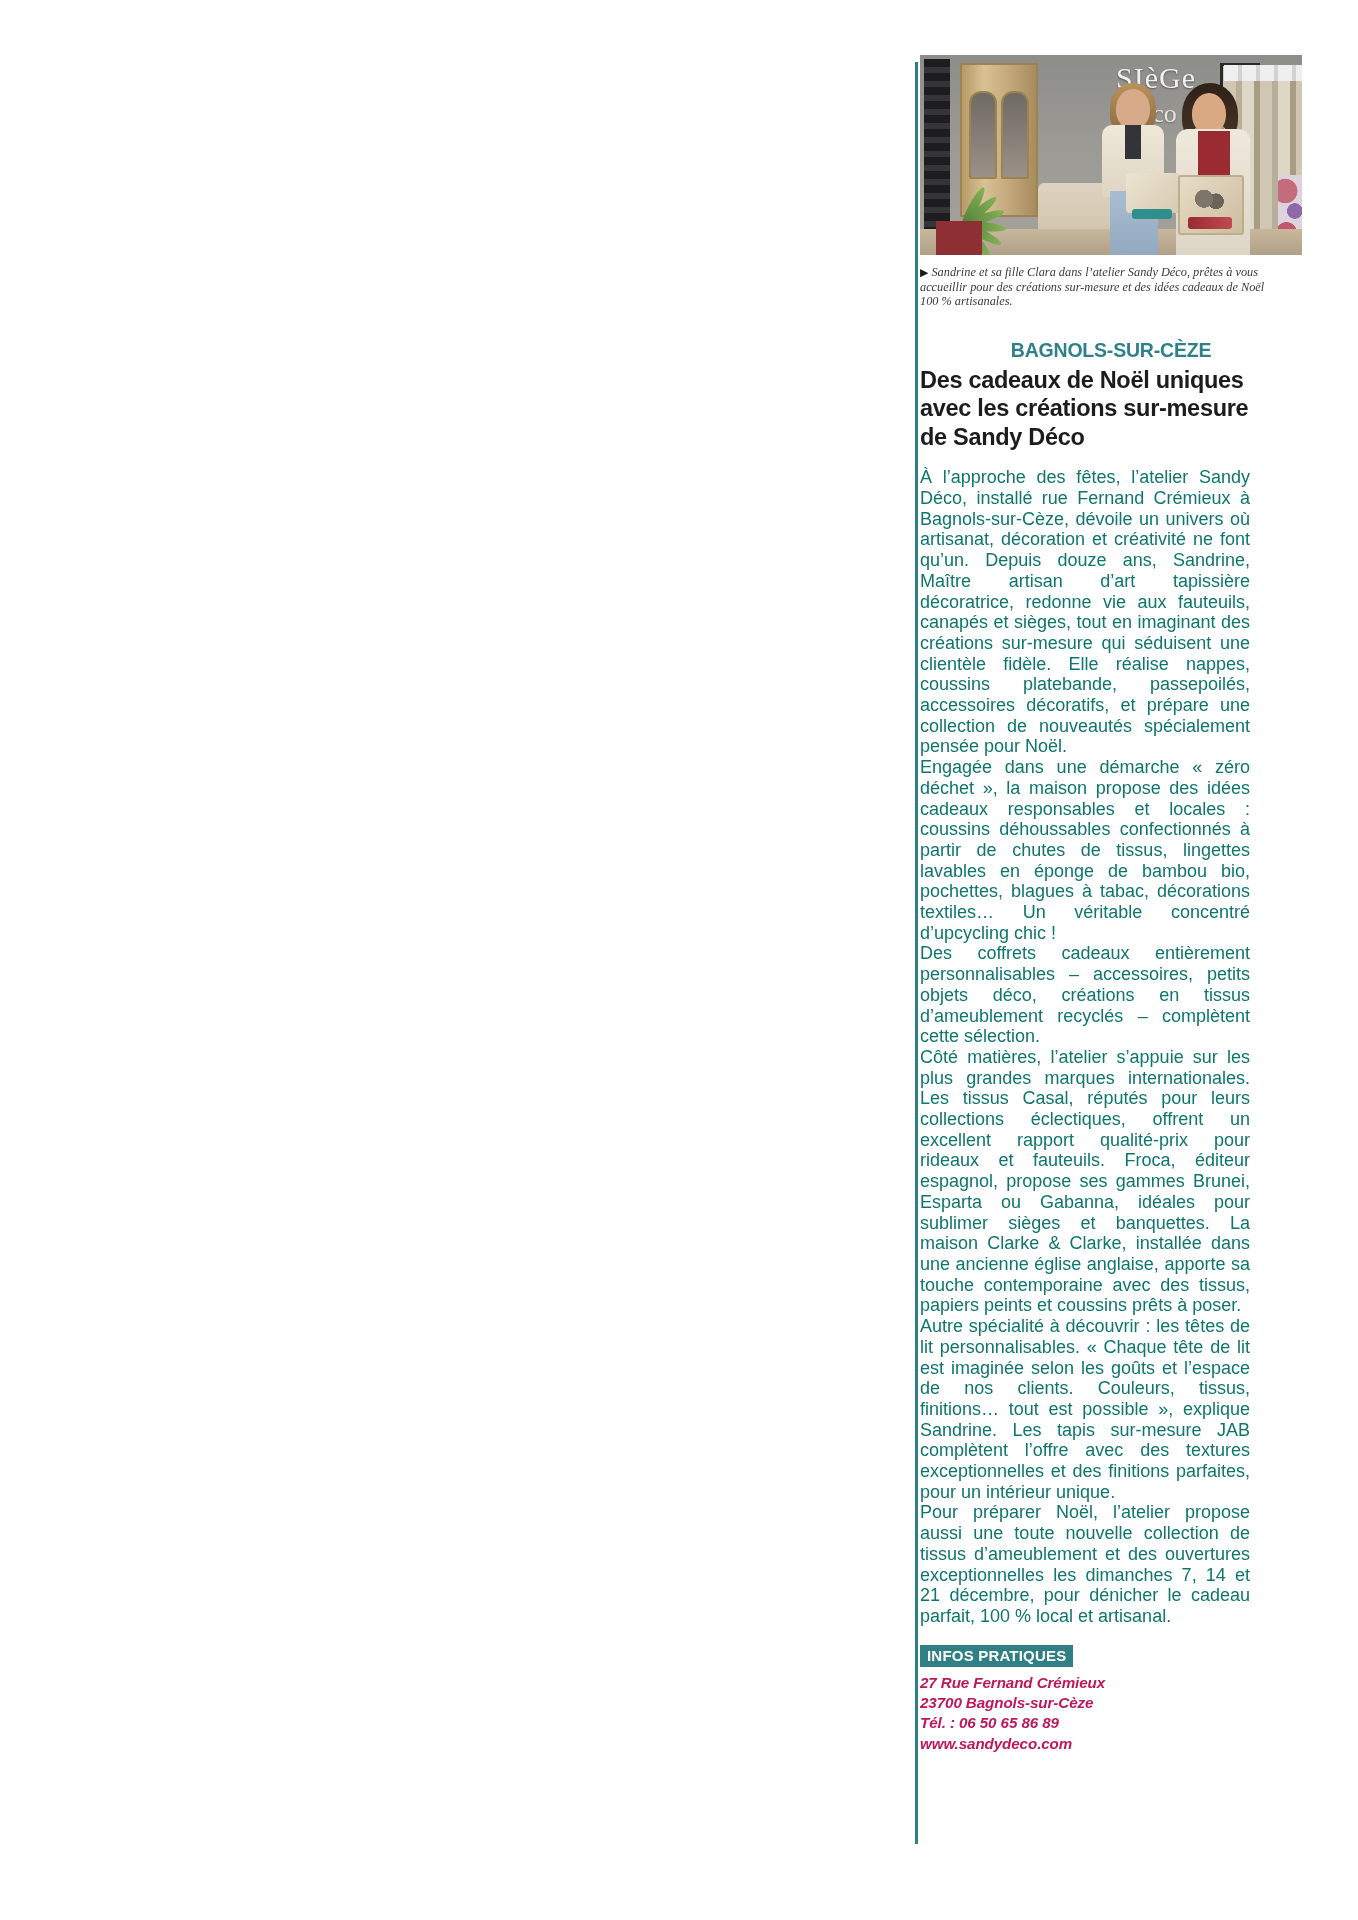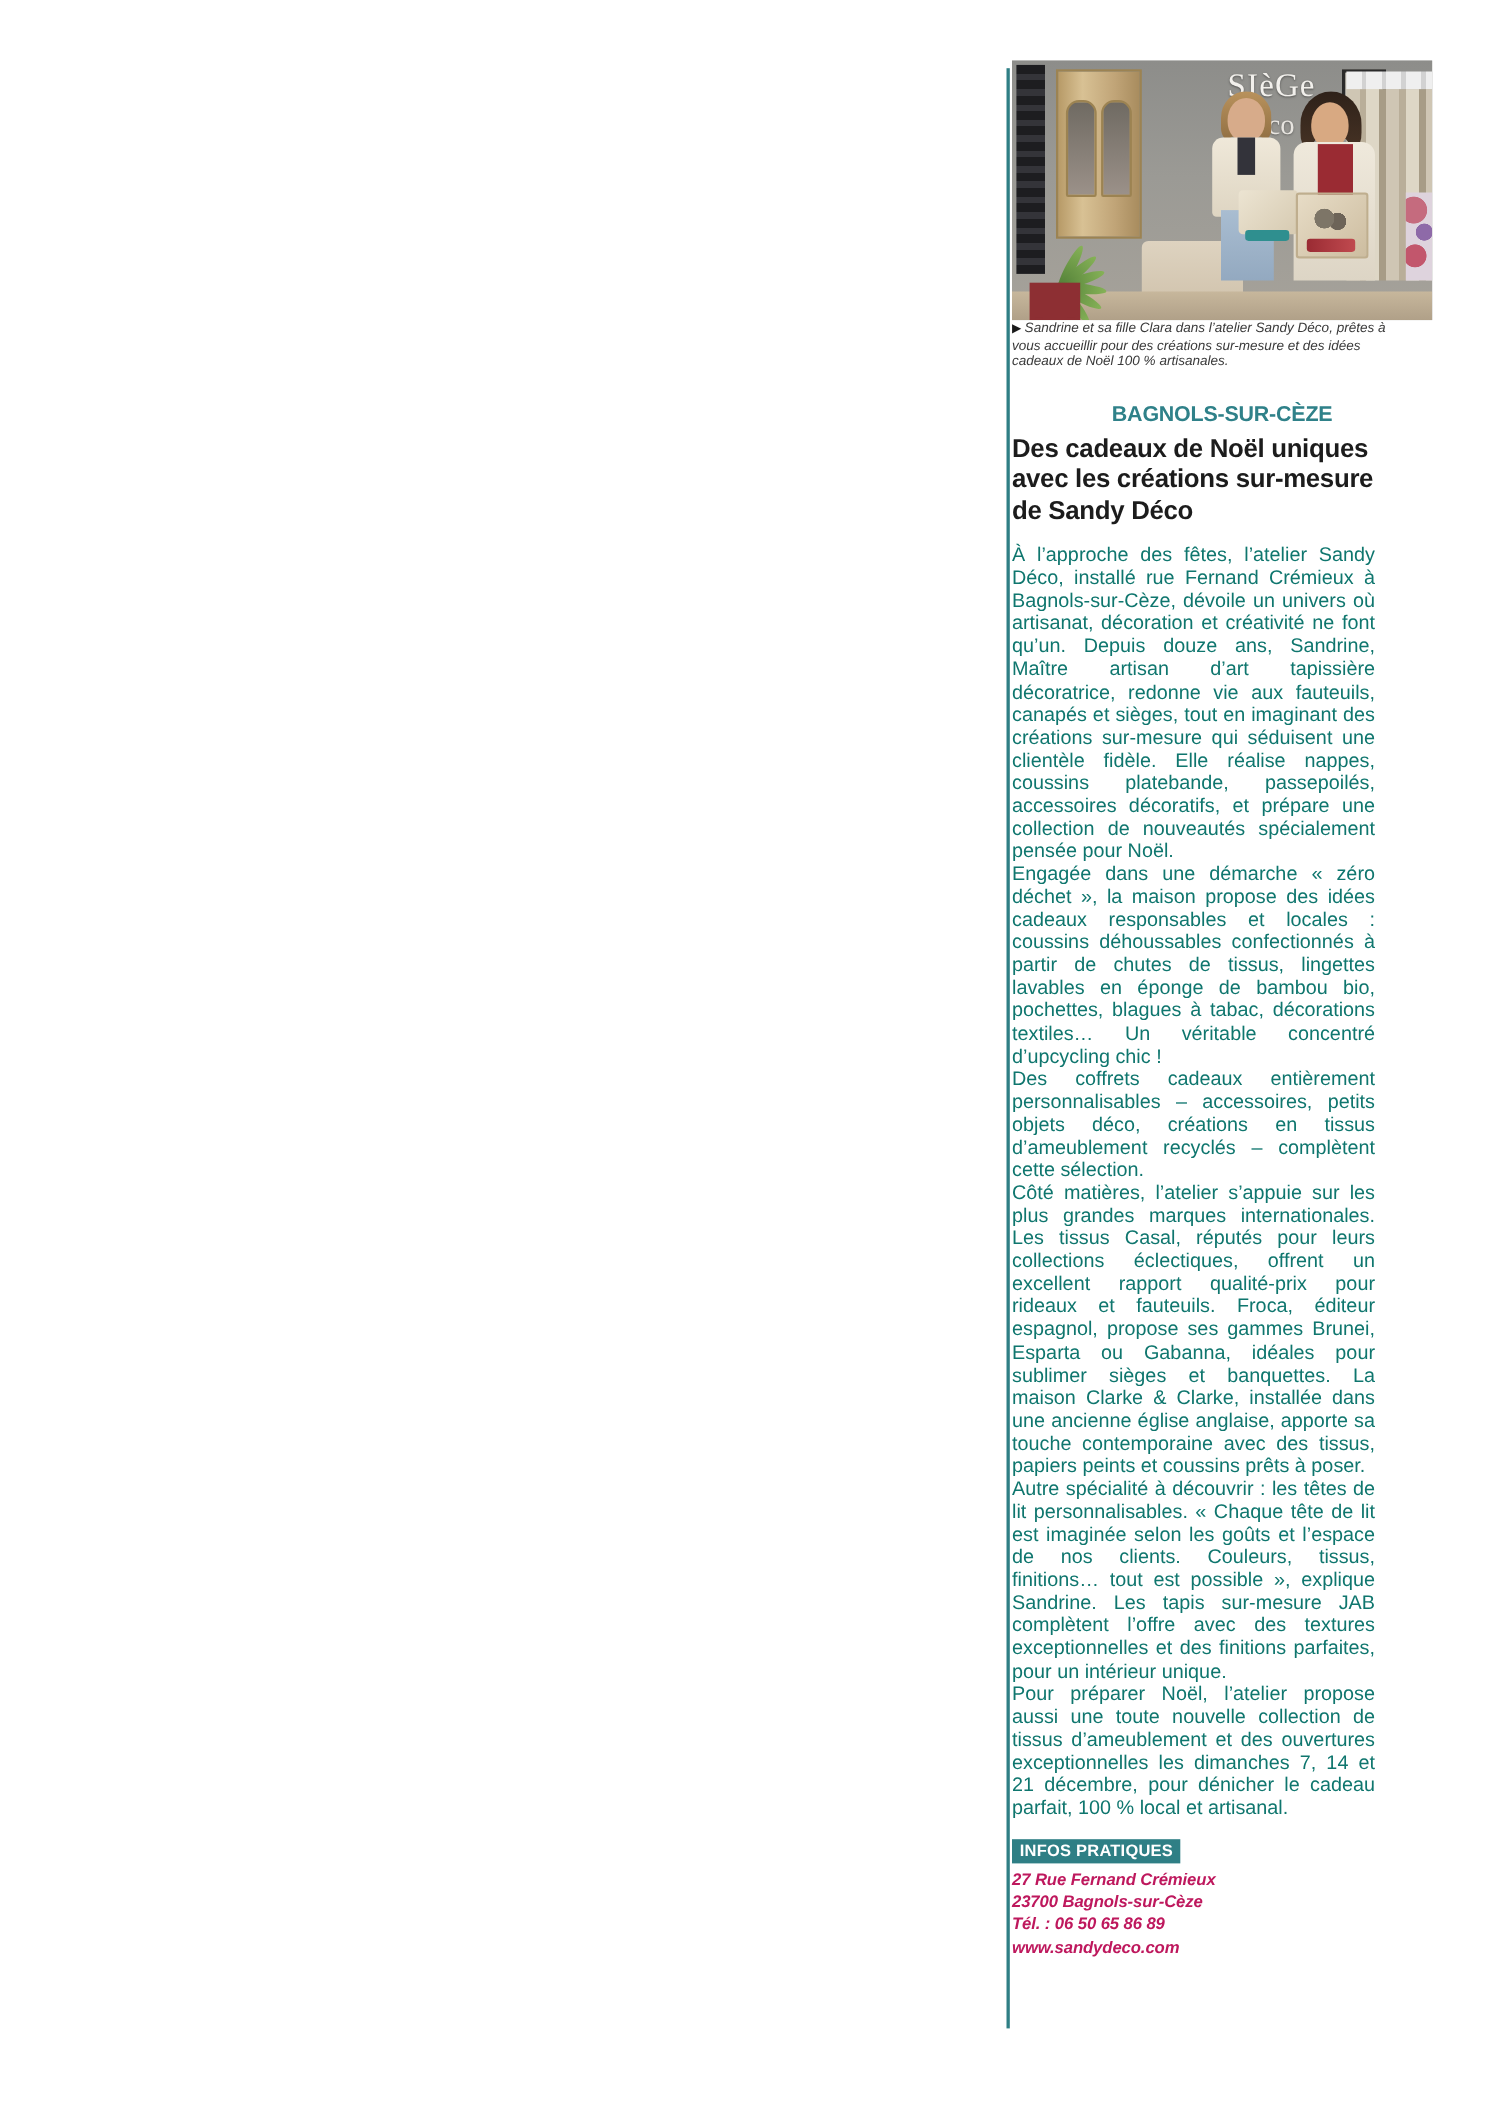--- a/index.html
+++ b/index.html
@@ -45,21 +45,21 @@
     top: 62px;
     width: 3px;
     height: 1782px;
     background: #2f7f85;
   }
 
   
   .photo-wrap {
     position: relative;
     width: 382px;
-    height: 236px;
+    height: 200px;
     overflow: hidden;
     background: #9a9a96;
   }
   .photo {
     position: absolute;
     inset: 0;
     overflow: hidden;
   }
   
   .ph-wall {
@@ -207,27 +207,27 @@
     border: 3px solid #2a2a2a; background: #cfcabf;
   }
   .ph-floor {
     position: absolute; left: 0; bottom: 0; width: 100%; height: 26px;
     background: linear-gradient(180deg,#c7b79c,#b5a храм);
     background: linear-gradient(180deg,#c7b79c,#b0a088);
   }
 
   
   .caption {
-    margin-top: 0;
+    margin-top: 10px;
     width: 360px;
     font-style: italic;
     font-size: 12.3px;
     line-height: 14.6px;
     color: #3a3a3a;
-    font-family: Liberation Sans, sans-serif;
+    font-family: Liberation Serif, serif;
   }
   .caption .tri {
     color: #1a1a1a;
     font-style: normal;
     font-size: 11px;
     margin-right: 3px;
   }
 
   
   .kicker {

